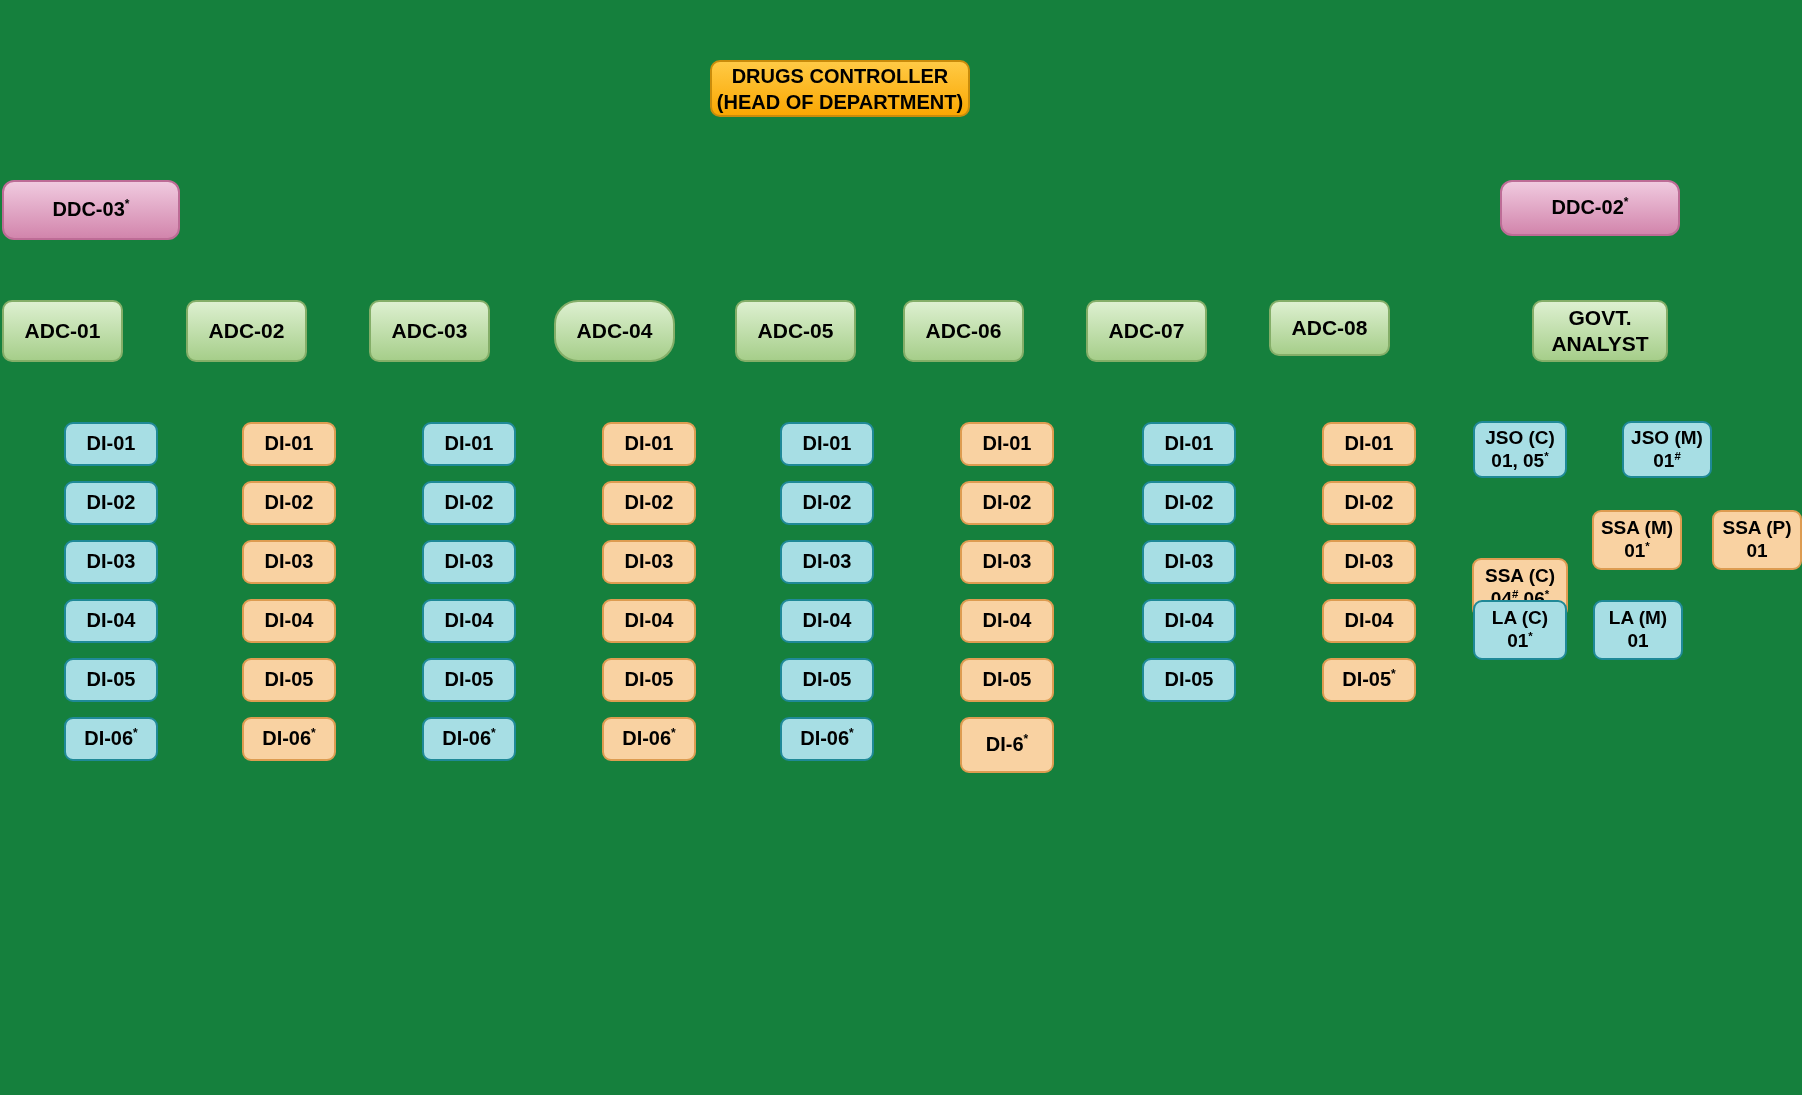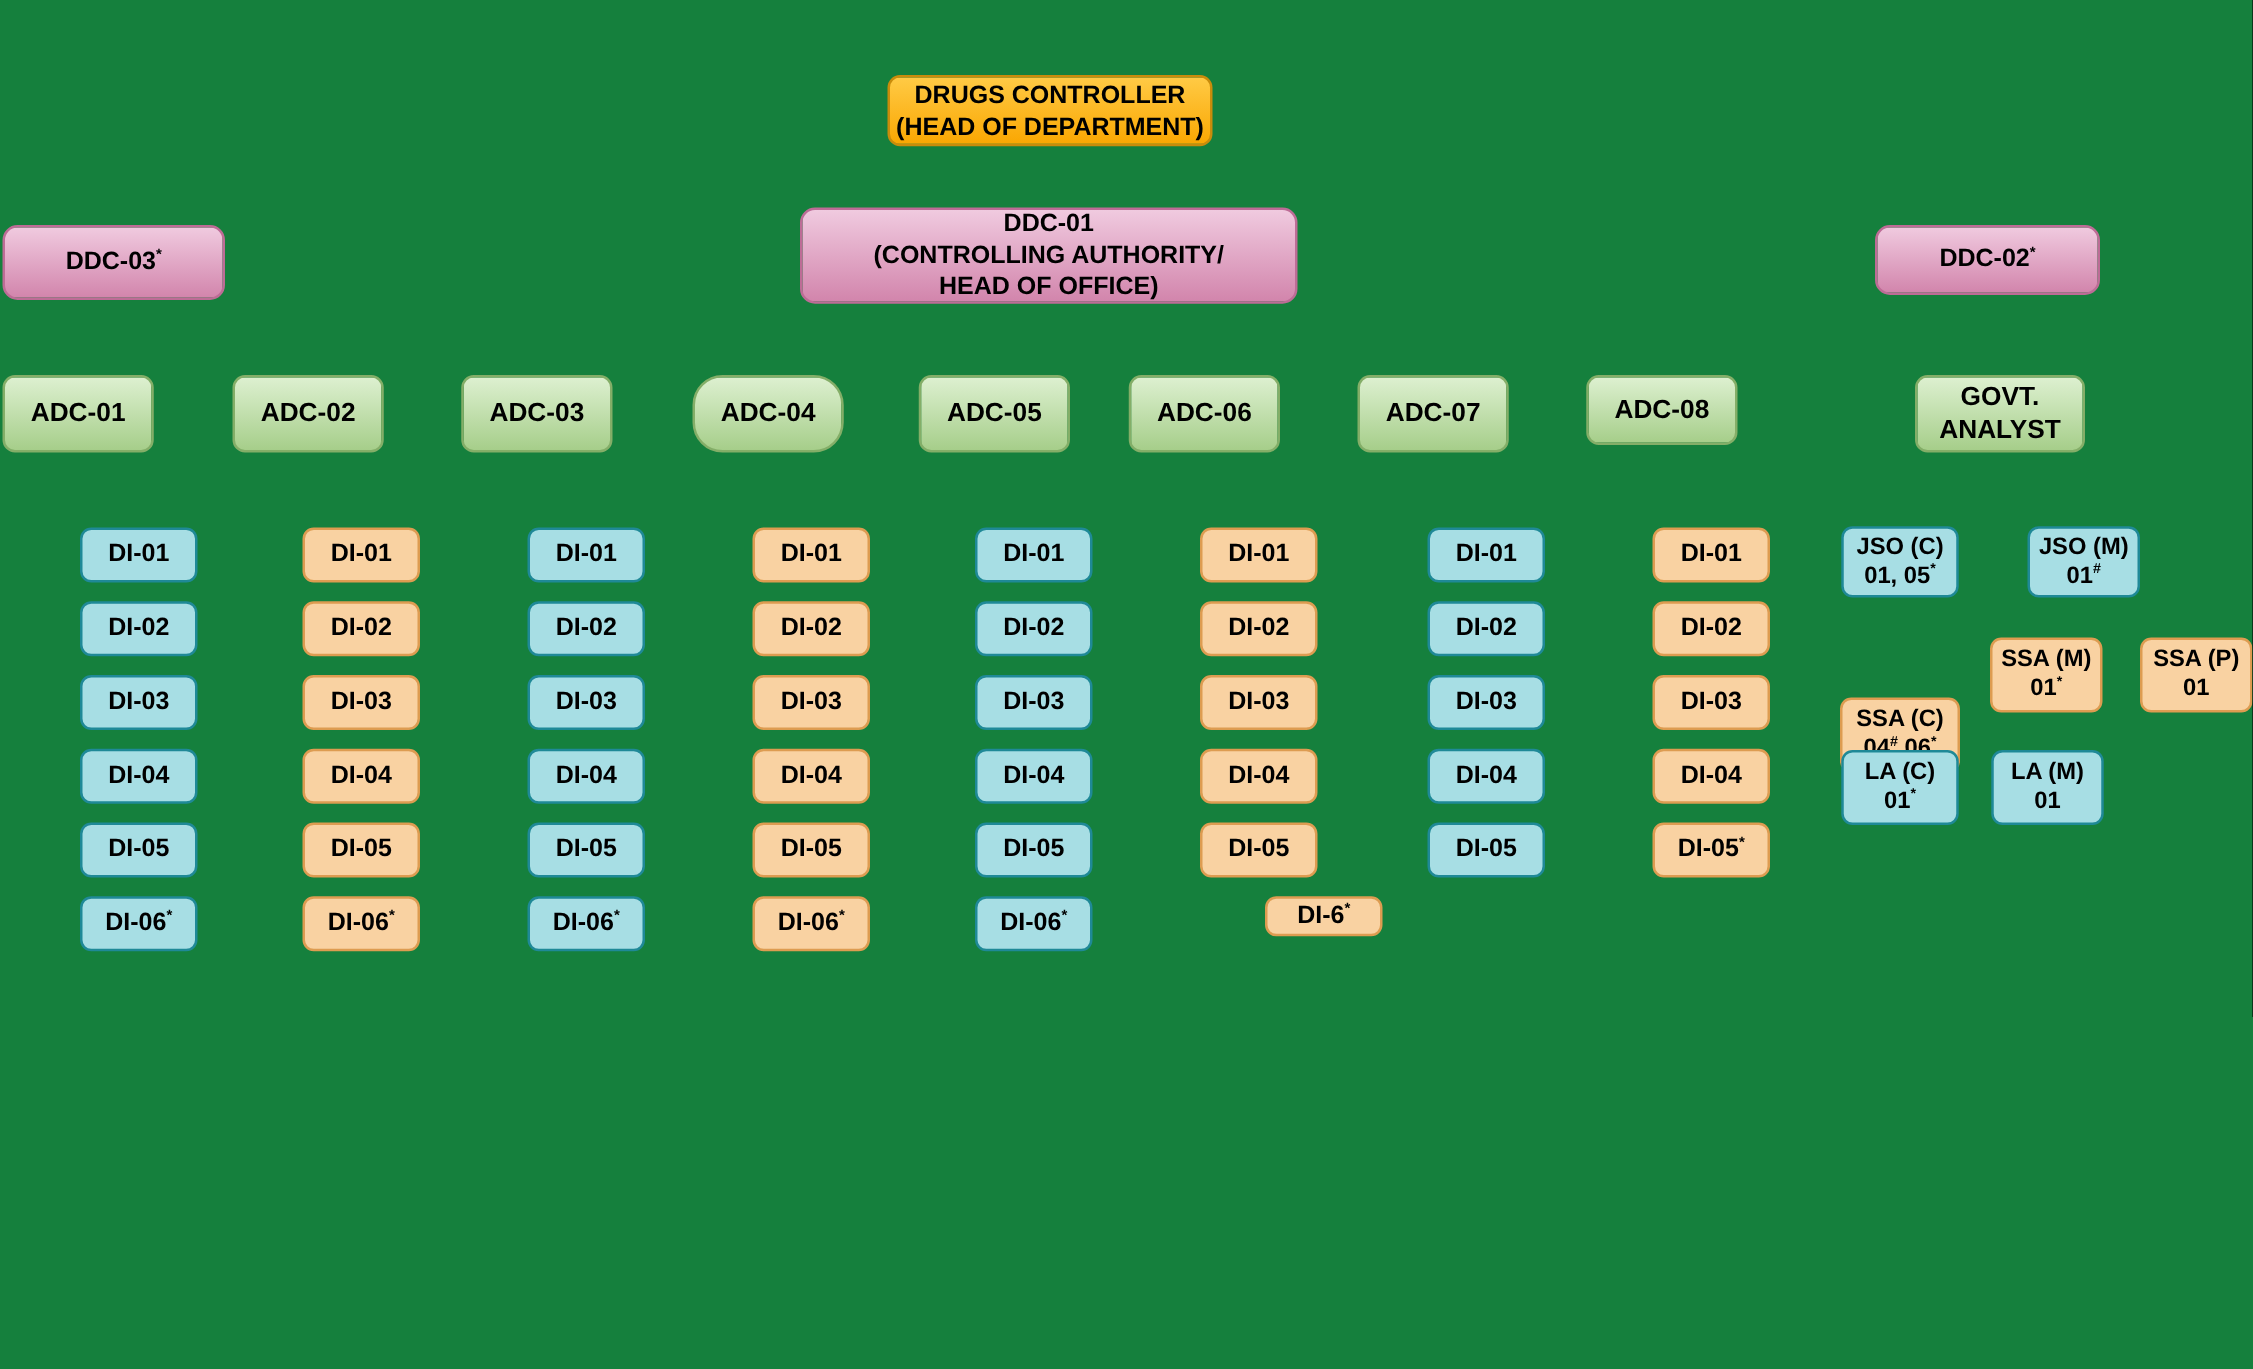--- a/index.html
+++ b/index.html
@@ -23,25 +23,20 @@
 <body>
 
 <div id="canvas">
     <div class="node gold" style="left: 710px; top: 60px; width: 260px; height: 57px;">
       <div class="line"><span>DRUGS CONTROLLER</span></div>
       <div class="line"><span>(HEAD OF DEPARTMENT)</span></div>
     </div>
     <div class="node pink" style="left: 2px; top: 180px; width: 178px; height: 60px;">
       <div class="line"><span>DDC-03</span><span class="sup">*</span></div>
     </div>
-    <div class="node pink" style="left: 640px; top: 166px; width: 398px; height: 77px;">
-      <div class="line"><span>DDC-01</span></div>
-      <div class="line"><span>(CONTROLLING AUTHORITY/</span></div>
-      <div class="line"><span>HEAD OF OFFICE)</span></div>
-    </div>
     <div class="node pink" style="left: 1500px; top: 180px; width: 180px; height: 56px; text-align: center;">
       <div class="line"><span>DDC-02</span><span class="sup">*</span></div>
     </div>
     <div class="node green" style="left: 2px; top: 300px; width: 121px; height: 62px;">
       <div class="line"><span>ADC-01</span></div>
     </div>
     <div class="node green" style="left: 186px; top: 300px; width: 121px; height: 62px;">
       <div class="line"><span>ADC-02</span></div>
     </div>
     <div class="node green" style="left: 369px; top: 300px; width: 121px; height: 62px;">
@@ -164,21 +159,21 @@
     </div>
     <div class="node orange" style="left: 960px; top: 540px; width: 94px; height: 44px;">
       <div class="line"><span>DI-03</span></div>
     </div>
     <div class="node orange" style="left: 960px; top: 599px; width: 94px; height: 44px;">
       <div class="line"><span>DI-04</span></div>
     </div>
     <div class="node orange" style="left: 960px; top: 658px; width: 94px; height: 44px;">
       <div class="line"><span>DI-05</span></div>
     </div>
-    <div class="node orange" style="left: 1012px; top: 717px; width: 94px; height: 32px;">
+    <div class="node orange" style="left: 960px; top: 717px; width: 94px; height: 56px;">
       <div class="line"><span>DI-6</span><span class="sup">*</span></div>
     </div>
     <div class="node cyan" style="left: 1142px; top: 422px; width: 94px; height: 44px;">
       <div class="line"><span>DI-01</span></div>
     </div>
     <div class="node cyan" style="left: 1142px; top: 481px; width: 94px; height: 44px;">
       <div class="line"><span>DI-02</span></div>
     </div>
     <div class="node cyan" style="left: 1142px; top: 540px; width: 94px; height: 44px;">
       <div class="line"><span>DI-03</span></div>

